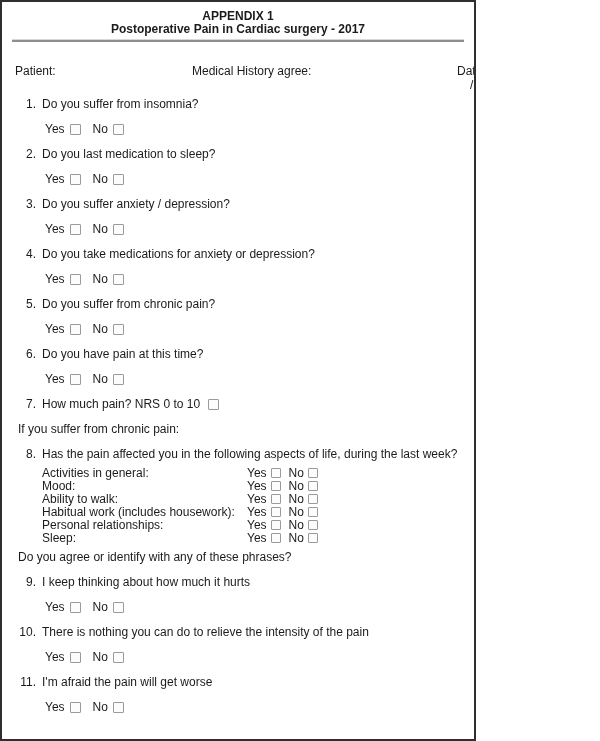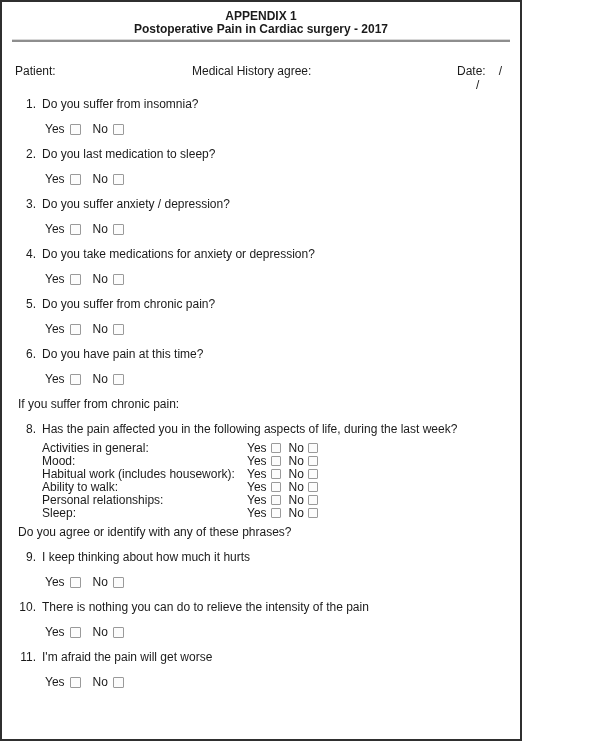--- a/index.html
+++ b/index.html
@@ -1,18 +1,18 @@
 <!DOCTYPE html>
 <html><head>
 <meta charset="utf-8">
 <style>
   * { margin:0; padding:0; box-sizing:border-box; }
   html,body { background:#ffffff; }
   .page {
-    width:522px; height:741px;
+    width:476px; height:741px;
     border:2px solid #2f2f2f;
     background:#ffffff;
     font-family:"Liberation Sans", sans-serif;
     font-size:12px;
     color:#1b1b1b;
     overflow:hidden;
   }
   .header { text-align:center; font-weight:bold; padding-top:8px; line-height:13px; }
   .rule { margin:3px 10px 0 10px; height:3px; background:#8e8e8e; border-top:1px solid #d8d8d8; }
   .info-row { position:relative; height:14px; margin-top:22px; }
@@ -92,38 +92,41 @@
       <span>Yes</span><span class="cb"></span><span class="no-label">No</span><span class="cb"></span>
     </div>
 
     <div class="line">
       <span class="q-num">6.</span><span>Do you have pain at this time?</span>
     </div>
     <div class="line yn">
       <span>Yes</span><span class="cb"></span><span class="no-label">No</span><span class="cb"></span>
     </div>
 
+    <div class="line">
+      <span class="q-num">7.</span><span>How much pain? NRS 0 to 10</span><span class="cb q7-cb"></span>
+    </div>
 
     <div class="line">If you suffer from chronic pain:</div>
 
     <div class="line">
       <span class="q-num">8.</span><span>Has the pain affected you in the following aspects of life, during the last week?</span>
     </div>
     <div class="aspects">
       <div class="aspect-row">
         <span class="aspect-label">Activities in general:</span><span>Yes</span><span class="cb"></span><span class="no-label">No</span><span class="cb"></span>
       </div>
       <div class="aspect-row">
         <span class="aspect-label">Mood:</span><span>Yes</span><span class="cb"></span><span class="no-label">No</span><span class="cb"></span>
       </div>
       <div class="aspect-row">
-        <span class="aspect-label">Habitual work (includes housework):</span><span>Yes</span><span class="cb"></span><span class="no-label">No</span><span class="cb"></span>
+        <span class="aspect-label">Ability to walk:</span><span>Yes</span><span class="cb"></span><span class="no-label">No</span><span class="cb"></span>
       </div>
       <div class="aspect-row">
-        <span class="aspect-label">Ability to walk:</span><span>Yes</span><span class="cb"></span><span class="no-label">No</span><span class="cb"></span>
+        <span class="aspect-label">Habitual work (includes housework):</span><span>Yes</span><span class="cb"></span><span class="no-label">No</span><span class="cb"></span>
       </div>
       <div class="aspect-row">
         <span class="aspect-label">Personal relationships:</span><span>Yes</span><span class="cb"></span><span class="no-label">No</span><span class="cb"></span>
       </div>
       <div class="aspect-row">
         <span class="aspect-label">Sleep:</span><span>Yes</span><span class="cb"></span><span class="no-label">No</span><span class="cb"></span>
       </div>
     </div>
 
     <div class="line">Do you agree or identify with any of these phrases?</div>

